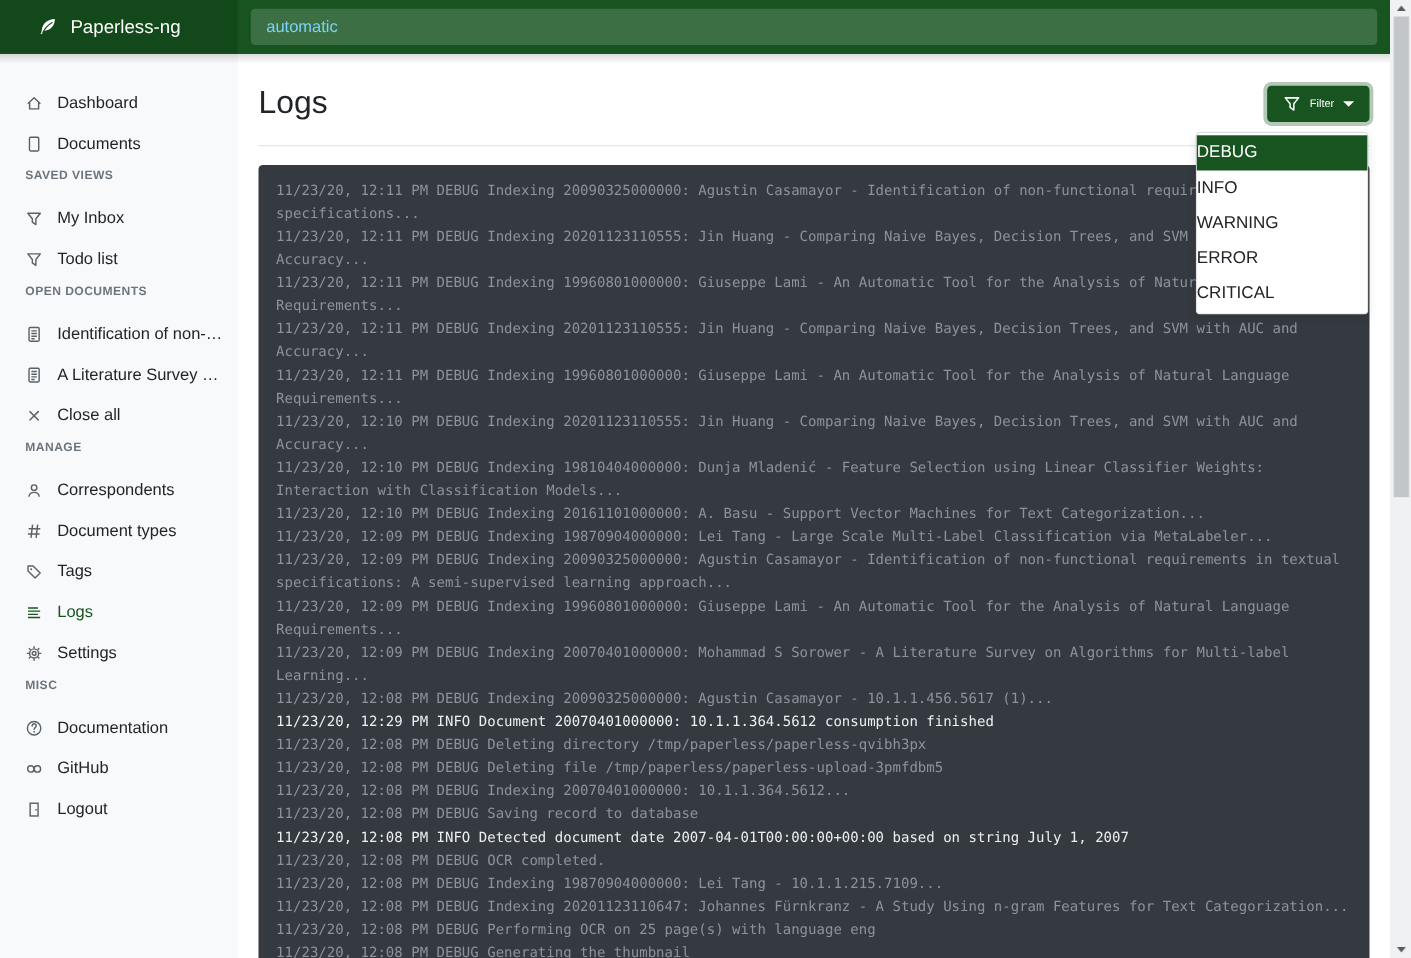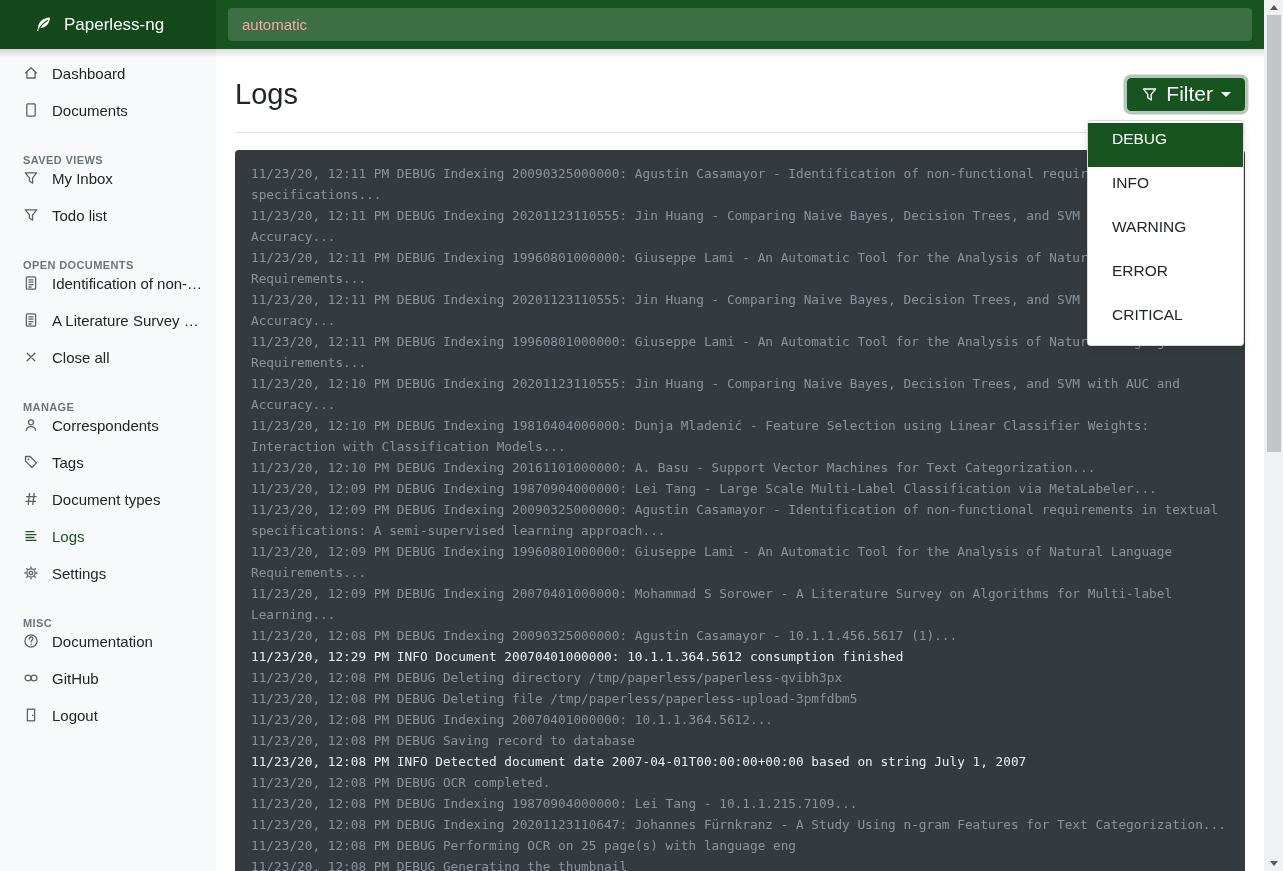--- a/index.html
+++ b/index.html
@@ -8,58 +8,58 @@
 
   
   .navbar { position:fixed; top:0; left:0; width:1264px; height:49px;
             background:#17541f; display:flex; align-items:center; z-index:30; }
   .brand { width:216px; height:100%; display:flex; align-items:center; gap:11px;
            padding-left:34px; color:#fff; font-size:17px;
            background:rgba(0,0,0,0.14); flex:none; }
   .brand-icon svg { display:block; }
   .nav-search { flex:1; padding:0 12px; }
   .nav-search input { width:100%; height:33px; border:none; border-radius:4px;
-            background:rgba(255,255,255,0.16); color:#fca5a5; font-size:15px;
+            background:rgba(255,255,255,0.16); color:#7dd3fc; font-size:15px;
             padding:4px 14px; outline:none; font-family:"Liberation Sans",sans-serif; }
 
   
   .top-shade { position:fixed; top:49px; left:0; width:1264px; height:9px;
                background:linear-gradient(rgba(0,0,0,0.14), rgba(0,0,0,0)); z-index:25; }
 
   
   .sidebar { position:fixed; top:49px; left:0; bottom:0; width:216px;
              background:#f8f9fa; padding-top:16px; overflow:hidden; z-index:10; }
-  .side-item { display:flex; align-items:flex-start; gap:13px; height:37px;
+  .side-item { display:flex; align-items:flex-end; gap:13px; height:37px;
                padding-left:23px; padding-right:10px; font-size:15px; color:#212529;
                cursor:pointer; white-space:nowrap; }
   .side-item .icn { width:16px; height:16px; color:#5a6268; flex:none; display:flex; }
   .side-item .lbl { overflow:hidden; text-overflow:ellipsis; }
   .side-item.active, .side-item.active .icn { color:#17541f; }
   .side-header { margin:15px 0 4px 23px; font-size:11px; color:#6c757d;
                  letter-spacing:.4px; font-weight:bold; }
   .icn svg { display:block; }
 
   
   .main { position:absolute; left:216px; top:49px; width:1048px; padding:21px 19px 0 19px; }
   .page-head { display:flex; justify-content:space-between; align-items:center; height:48px; }
   h1.page-title { font-size:29px; font-weight:400; color:#212529; }
   hr.head-rule { border:none; border-top:1px solid #dee2e6; margin:14px 0 17px 0; }
 
   
   .filter-wrap { position:relative; }
   .filter-btn { display:flex; align-items:center; gap:8px; height:33px; padding:0 13px;
-                background:#17541f; color:#fff; font-size:21px; border:1px solid #17541f;
+                background:#17541f; color:#fff; font-size:10px; border:1px solid #17541f;
                 border-radius:4px; cursor:pointer; font-family:"Liberation Sans",sans-serif;
                 box-shadow:0 0 0 3.5px rgba(23,84,31,0.32); }
   .caret { width:0; height:0; border-left:5px solid transparent;
            border-right:5px solid transparent; border-top:5px solid #fff; }
   .dropdown-menu { position:absolute; top:42px; right:1px; width:157px; background:#fff;
                    border:1px solid rgba(0,0,0,0.15); border-radius:4px; padding:2px 0;
                    box-shadow:0 3px 9px rgba(0,0,0,0.1); z-index:40; }
-  .dropdown-item { height:44px; line-height:32px; padding-left:24px; font-size:15.5px;
+  .dropdown-item { height:32px; line-height:32px; font-size:15.5px;
                    color:#212529; cursor:pointer; }
   .dropdown-item.active { background:#17541f; color:#fff; }
 
   
   .log-panel { background:#343a40; border-radius:4px; padding:13px 16px;
                width:1010px; height:840px; overflow:hidden;
                font-family:"DejaVu Sans Mono", monospace; font-size:12.75px;
                line-height:21px; color:#8a939c; }
   .log-line { white-space:pre-wrap; word-break:break-word; }
   .log-line.info { color:#eceff2; }
@@ -163,33 +163,33 @@
         <svg width="16" height="16" viewBox="0 0 16 16">
           <circle cx="8" cy="5.3" r="2.5" fill="none" stroke="currentColor" stroke-width="1.3"></circle>
           <path d="M3.3 13.6c.3-2.9 2.2-4 4.7-4s4.4 1.1 4.7 4" fill="none" stroke="currentColor" stroke-width="1.3"></path>
         </svg>
       </span>
       <span class="lbl">Correspondents</span>
     </div>
     <div class="side-item">
       <span class="icn">
         <svg width="16" height="16" viewBox="0 0 16 16">
+          <path d="M6.6 2 5.2 14M11.2 2 9.8 14M3 5.6h10.6M2.4 10.4H13" fill="none" stroke="currentColor" stroke-width="1.3"></path>
+        </svg>
+      </span>
+      <span class="lbl">Document types</span>
+    </div>
+    <div class="side-item">
+      <span class="icn">
+        <svg width="16" height="16" viewBox="0 0 16 16">
           <path d="M2.5 2.5h4.6l6.4 6.4-4.6 4.6-6.4-6.4z" fill="none" stroke="currentColor" stroke-width="1.3" stroke-linejoin="round"></path>
           <circle cx="5.4" cy="5.4" r=".9" fill="currentColor"></circle>
         </svg>
       </span>
       <span class="lbl">Tags</span>
-    </div>
-    <div class="side-item">
-      <span class="icn">
-        <svg width="16" height="16" viewBox="0 0 16 16">
-          <path d="M6.6 2 5.2 14M11.2 2 9.8 14M3 5.6h10.6M2.4 10.4H13" fill="none" stroke="currentColor" stroke-width="1.3"></path>
-        </svg>
-      </span>
-      <span class="lbl">Document types</span>
     </div>
     <div class="side-item active">
       <span class="icn">
         <svg width="16" height="16" viewBox="0 0 16 16">
           <path d="M2.5 3.7h9M2.5 6.6h11M2.5 9.5h9M2.5 12.4h11" fill="none" stroke="currentColor" stroke-width="1.3"></path>
         </svg>
       </span>
       <span class="lbl">Logs</span>
     </div>
     <div class="side-item">

